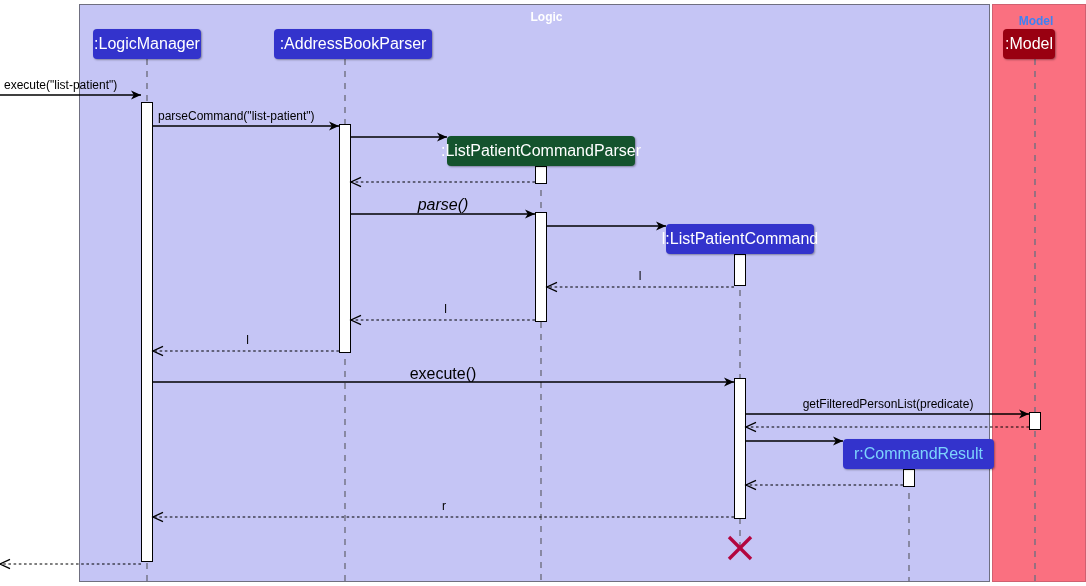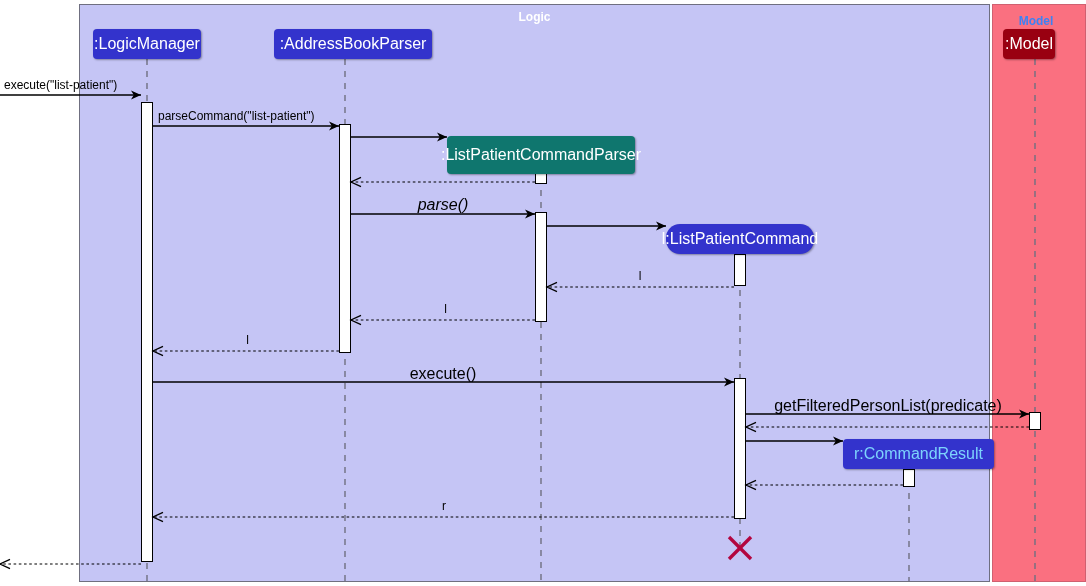--- a/index.html
+++ b/index.html
@@ -63,21 +63,21 @@
     width: 1086px;
     height: 586px;
     overflow: visible;
   }
 </style>
 </head>
 <body>
 
 <div id="diagram">
     <div class="panel" style="left: 79px; top: 4px; width: 911px; height: 578px; background: rgb(197, 197, 245); border: 1px solid rgb(111, 111, 128);"></div>
-    <div class="panel-label" style="left: 79px; top: 10px; width: 911px; color: rgb(255, 255, 255);">Logic</div>
+    <div class="panel-label" style="left: 79px; top: 10px; width: 911px; color: rgb(255, 255, 255); padding-left: 12px;">Logic</div>
     <div class="panel" style="left: 992px; top: 4px; width: 94px; height: 578px; background: rgb(250, 112, 128); border: 1px solid rgb(208, 96, 112);"></div>
     <div class="panel-label" style="left: 992px; top: 14px; width: 88px; color: #3b82f6;">Model</div>
     <svg class="overlay" viewBox="0 0 1086 586">
       <line x1="147" x2="147" y1="59" y2="582" stroke="#6f6f80" stroke-width="1.4" stroke-dasharray="6 6"></line>
       <line x1="345" x2="345" y1="59" y2="582" stroke="#6f6f80" stroke-width="1.4" stroke-dasharray="6 6"></line>
       <line x1="541" x2="541" y1="166" y2="582" stroke="#6f6f80" stroke-width="1.4" stroke-dasharray="6 6"></line>
       <line x1="740" x2="740" y1="254" y2="548" stroke="#6f6f80" stroke-width="1.4" stroke-dasharray="6 6"></line>
       <line x1="909" x2="909" y1="469" y2="582" stroke="#6f6f80" stroke-width="1.4" stroke-dasharray="6 6"></line>
       <line x1="1035" x2="1035" y1="59" y2="582" stroke="#6f6f80" stroke-width="1.4" stroke-dasharray="6 6"></line>
     </svg>
@@ -155,32 +155,32 @@
         <path d="M 10 559.4 L 0 564 L 10 568.6" fill="none" stroke="#000000" stroke-width="1.3"></path>
       </g>
     </svg>
     <div class="msg-label" style="left: 4px; top: 78px; width: 130px; text-align: left; font-size: 12px;">execute("list-patient")</div>
     <div class="msg-label" style="left: 158px; top: 109px; width: 180px; text-align: left; font-size: 12px;">parseCommand("list-patient")</div>
     <div class="msg-label" style="left: 353px; top: 196px; width: 180px; text-align: center; font-size: 16px; font-style: italic;">parse()</div>
     <div class="msg-label" style="left: 560px; top: 269px; width: 160px; text-align: center; font-size: 12px;">l</div>
     <div class="msg-label" style="left: 358px; top: 302px; width: 175px; text-align: center; font-size: 12px;">l</div>
     <div class="msg-label" style="left: 160px; top: 333px; width: 175px; text-align: center; font-size: 12px;">l</div>
     <div class="msg-label" style="left: 155px; top: 365px; width: 576px; text-align: center; font-size: 16px;">execute()</div>
-    <div class="msg-label" style="left: 748px; top: 397px; width: 280px; text-align: center; font-size: 16px;">getFilteredPersonList(predicate)</div>
+    <div class="msg-label" style="left: 748px; top: 397px; width: 280px; text-align: center; font-size: 12px;">getFilteredPersonList(predicate)</div>
     <div class="msg-label" style="left: 158px; top: 499px; width: 572px; text-align: center; font-size: 12px;">r</div>
     <div class="participant" style="left: 93px; top: 29px; width: 108px; height: 30px; background: rgb(51, 51, 204); color: rgb(255, 255, 255);">
       <span>:LogicManager</span>
     </div>
     <div class="participant" style="left: 274px; top: 29px; width: 158px; height: 30px; background: rgb(51, 51, 204); color: rgb(255, 255, 255);">
       <span>:AddressBookParser</span>
     </div>
-    <div class="participant" style="left: 447px; top: 136px; width: 188px; height: 38px; background: #0f766e; color: rgb(255, 255, 255);">
+    <div class="participant" style="left: 447px; top: 136px; width: 188px; height: 30px; background: #14532d; color: rgb(255, 255, 255);">
       <span>:ListPatientCommandParser</span>
     </div>
-    <div class="participant" style="left: 666px; top: 224px; width: 148px; height: 30px; background: rgb(51, 51, 204); color: rgb(255, 255, 255); border-radius: 14px;">
+    <div class="participant" style="left: 666px; top: 224px; width: 148px; height: 30px; background: rgb(51, 51, 204); color: rgb(255, 255, 255);">
       <span>l:ListPatientCommand</span>
     </div>
     <div class="participant" style="left: 843px; top: 439px; width: 151px; height: 30px; background: rgb(51, 51, 204); color: #7dd3fc;">
       <span>r:CommandResult</span>
     </div>
     <div class="participant" style="left: 1003px; top: 29px; width: 52px; height: 30px; background: rgb(153, 0, 17); color: rgb(255, 255, 255);">
       <span>:Model</span>
     </div>
     <svg class="overlay" viewBox="0 0 1086 586">
       <g>

